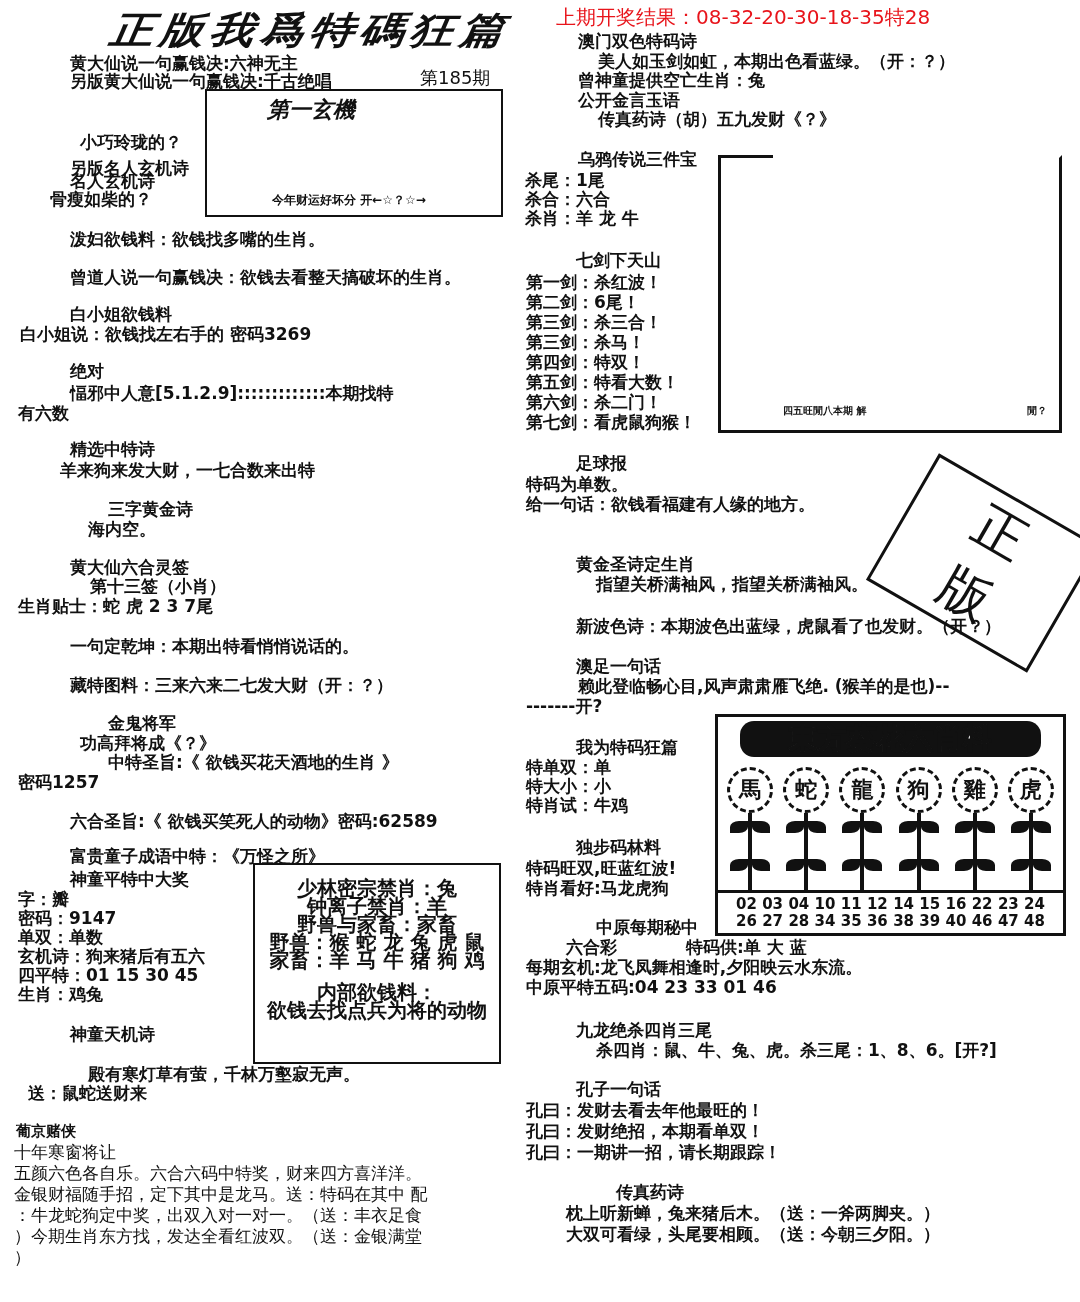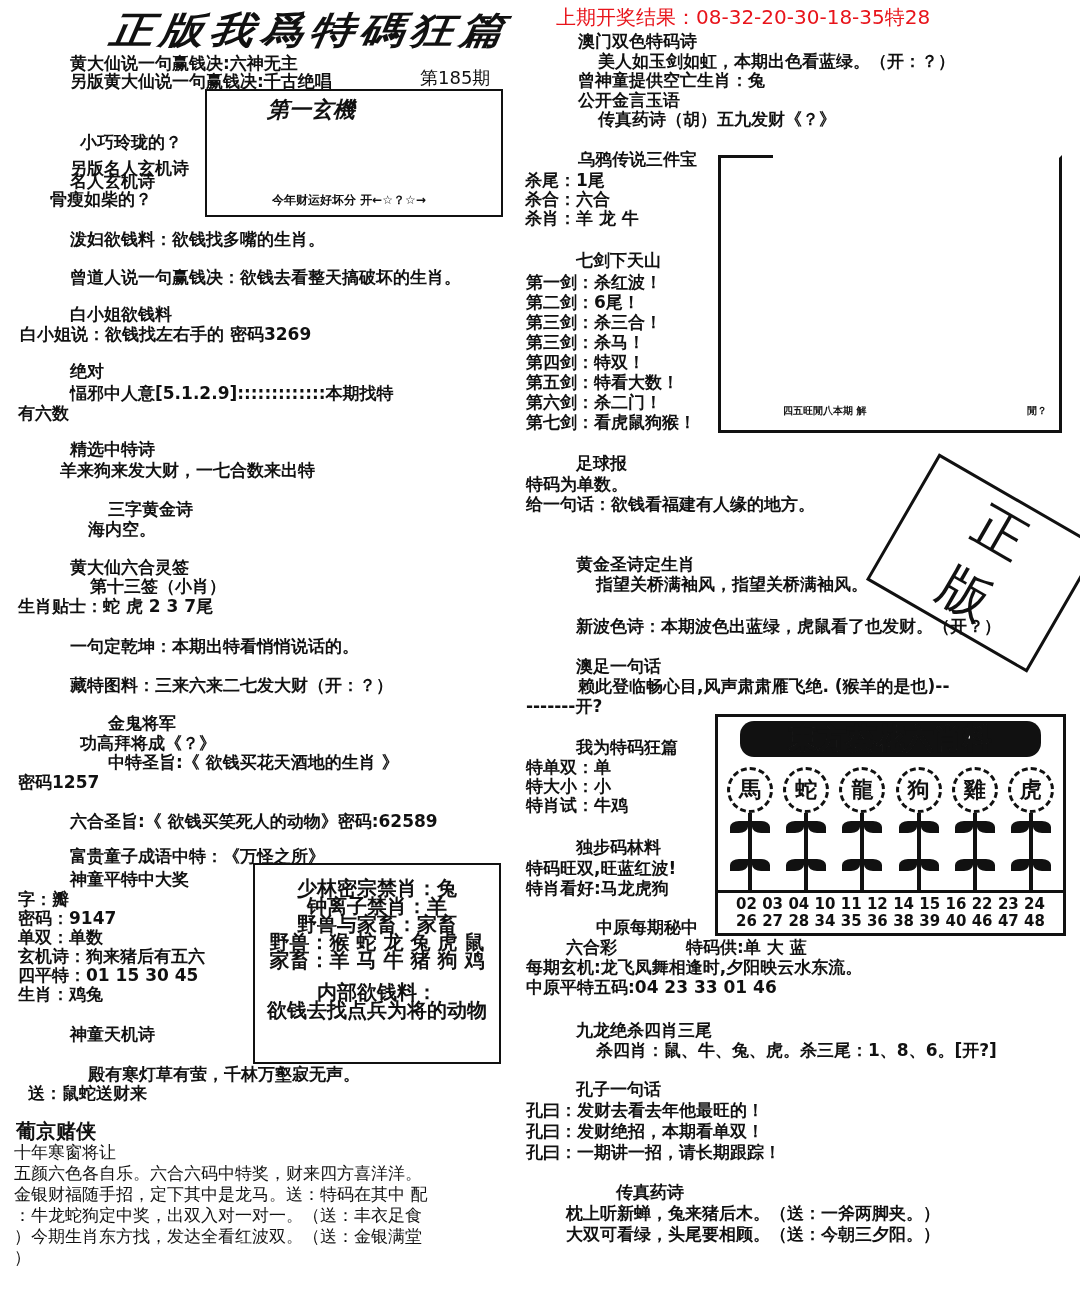--- a/index.html
+++ b/index.html
@@ -71,21 +71,21 @@
   <div>密码：9147</div>
   <div>单双：单数</div>
   <div>玄机诗：狗来猪后有五六</div>
   <div>四平特：01 15 30 45</div>
   <div>生肖：鸡兔</div>
 </div>
 <div class="abs t" style="left:70px;top:1025px;">神童天机诗</div>
 <div class="abs t" style="left:88px;top:1065px;">殿有寒灯草有萤，千林万壑寂无声。</div>
 <div class="abs t" style="left:28px;top:1084px;">送：鼠蛇送财来</div>
 
-<div class="abs t" style="left:16px;top:1122px;font-size:20px;">葡京赌侠</div>
+<div class="abs t" style="left:16px;top:1122px;font-size:15px;">葡京赌侠</div>
 <div class="abs t" style="left:14px;top:1142px;line-height:21px;font-weight:normal;">
   <div>十年寒窗将让</div>
   <div>五颜六色各自乐。六合六码中特奖，财来四方喜洋洋。</div>
   <div>金银财福随手招，定下其中是龙马。送：特码在其中 配</div>
   <div>：牛龙蛇狗定中奖，出双入对一对一。（送：丰衣足食</div>
   <div>）今期生肖东方找，发达全看红波双。（送：金银满堂</div>
   <div>）</div>
 </div>
 
 <div class="box" style="left:253px;top:863px;width:244px;height:197px;">

